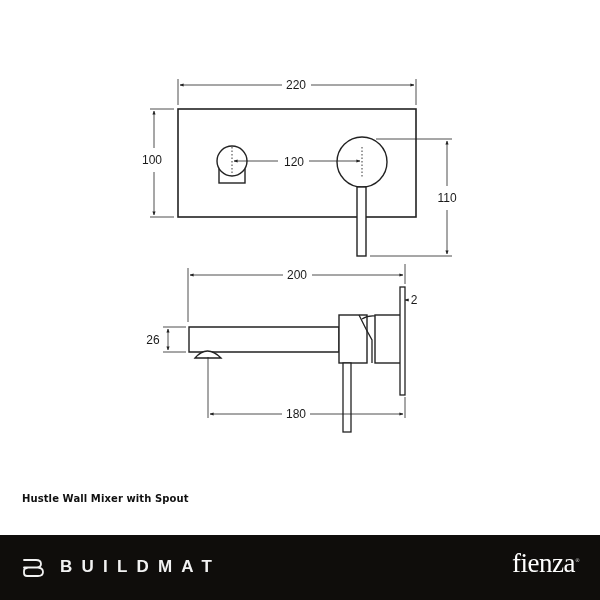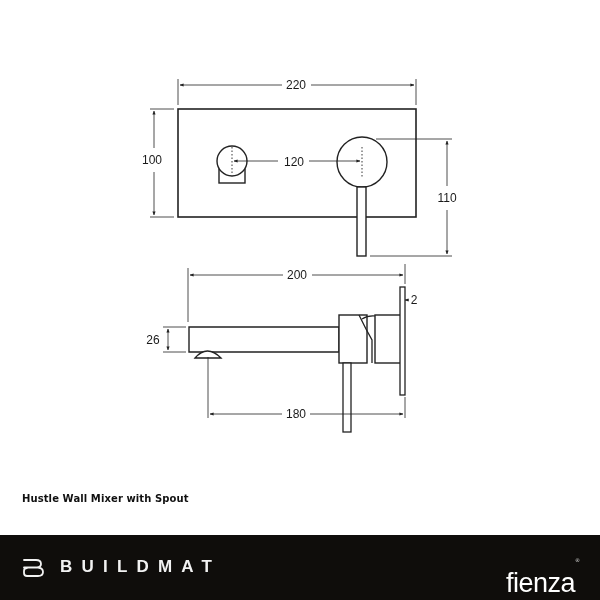--- a/index.html
+++ b/index.html
@@ -3,21 +3,21 @@
 <meta charset="utf-8">
 <style>
   html, body { margin:0; padding:0; background:#ffffff; }
   body { width:600px; height:600px; position:relative; overflow:hidden; font-family:"Liberation Sans", sans-serif; }
   #drawing { position:absolute; left:0; top:0; }
   .dim-label { font-family:"Liberation Sans", sans-serif; font-size:12px; fill:#1a1a1a; }
   .title { position:absolute; left:22px; top:493px; font-family:"DejaVu Sans", sans-serif; font-weight:bold; font-size:10px; color:#111; letter-spacing:0.1px; }
   .banner { position:absolute; left:0; top:535px; width:600px; height:65px; background:#0f0d0b; }
   .bm-logo { position:absolute; left:22px; top:558px; width:24px; height:20px; }
   .bm-text { position:absolute; left:60px; top:557px; color:#f2f2f2; font-family:"Liberation Sans", sans-serif; font-weight:bold; font-size:17px; letter-spacing:9.2px; }
-  .fz-text { position:absolute; right:25px; top:548px; color:#ffffff; font-family:Liberation Sans, sans-serif; font-size:27px; letter-spacing:-0.5px;margin-top:20px; }
+  .fz-text { position:absolute; right:25px; top:548px; color:#ffffff; font-family:Liberation Serif, serif; font-size:27px; letter-spacing:-0.5px; }
   .fz-reg { position:absolute; right:20px; top:557px; color:#ddd; font-size:5px; font-family:"DejaVu Sans", sans-serif; }
 </style>
 </head>
 <body>
 
 <svg id="drawing" width="600" height="535" viewBox="0 0 600 535" xmlns="http://www.w3.org/2000/svg">
   <defs>
     <marker id="arr" viewBox="0 0 10 10" refX="9" refY="5" markerWidth="5" markerHeight="5" orient="auto-start-reverse">
       <path d="M0,1 L10,5 L0,9 z" fill="#222"></path>
     </marker>

